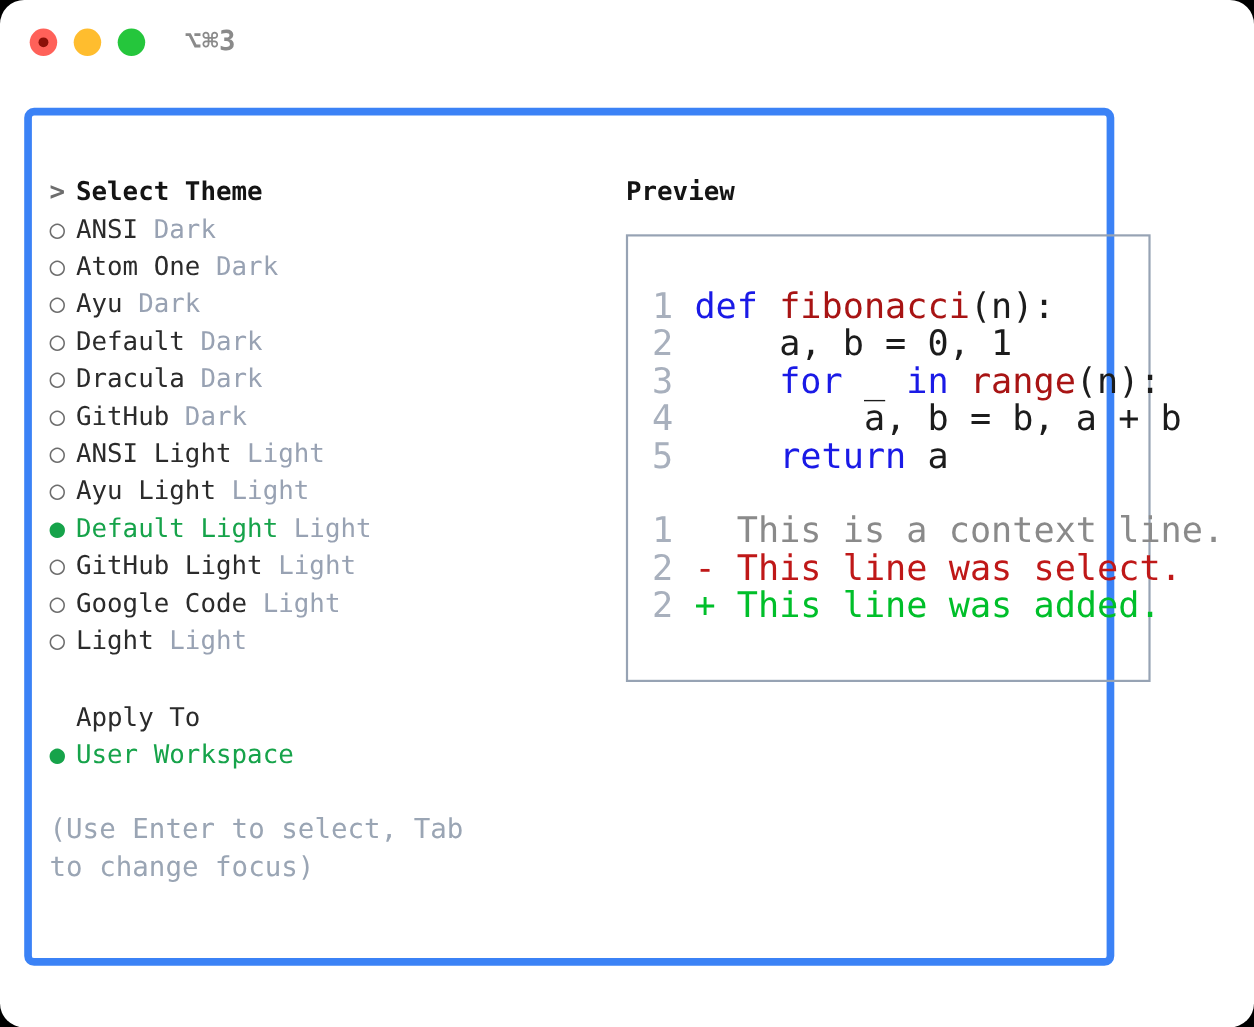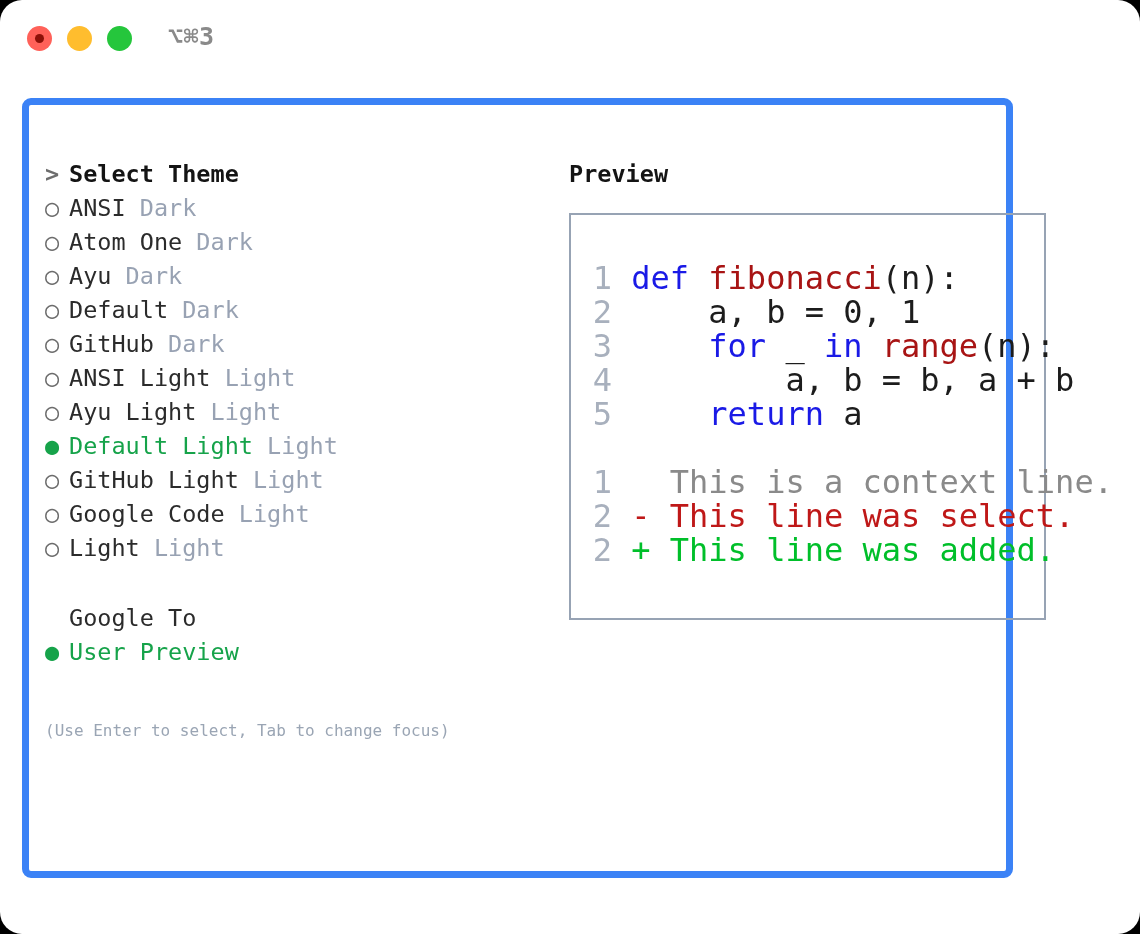--- a/index.html
+++ b/index.html
@@ -101,25 +101,24 @@
     height: 34px;
     line-height: 34px;
     font-size: 23.5px;
     white-space: pre;
     color: #2b2b2b;
     padding-left: 24px;
   }
   .spacer-lg { height: 36px; }
   .spacer-md { height: 34px; }
   #hint {
-    font-size: 16px;
+    font-size: 25px;
     line-height: 34px;
     color: #9aa5b4;
     width: 412px;
-    margin-top: 11px;
   }
 
   
   #right-col {
     position: absolute;
     left: 500px;
     top: 52px;
     width: 500px;
     padding-left: 40px;
   }
@@ -182,40 +181,41 @@
       <div class="row header"><span class="marker">&gt;</span><span class="label">Select Theme</span></div>
 
       <div class="row"><span class="marker">○</span><span class="label">ANSI</span><span> </span><span class="tag">Dark</span></div>
 
       <div class="row"><span class="marker">○</span><span class="label">Atom One</span><span> </span><span class="tag">Dark</span></div>
 
       <div class="row"><span class="marker">○</span><span class="label">Ayu</span><span> </span><span class="tag">Dark</span></div>
 
       <div class="row"><span class="marker">○</span><span class="label">Default</span><span> </span><span class="tag">Dark</span></div>
 
+      <div class="row"><span class="marker">○</span><span class="label">Dracula</span><span> </span><span class="tag">Dark</span></div>
 
       <div class="row"><span class="marker">○</span><span class="label">GitHub</span><span> </span><span class="tag">Dark</span></div>
 
       <div class="row"><span class="marker">○</span><span class="label">ANSI Light</span><span> </span><span class="tag">Light</span></div>
 
       <div class="row"><span class="marker">○</span><span class="label">Ayu Light</span><span> </span><span class="tag">Light</span></div>
 
       <div class="row selected"><span class="marker">●</span><span class="label">Default Light</span><span> </span><span class="tag">Light</span></div>
 
       <div class="row"><span class="marker">○</span><span class="label">GitHub Light</span><span> </span><span class="tag">Light</span></div>
 
       <div class="row"><span class="marker">○</span><span class="label">Google Code</span><span> </span><span class="tag">Light</span></div>
 
       <div class="row"><span class="marker">○</span><span class="label">Light</span><span> </span><span class="tag">Light</span></div>
 
       <div class="spacer-lg"></div>
 
-      <div class="section-head">Google To</div>
-
-      <div class="row selected"><span class="marker">●</span><span class="label">User Preview</span></div>
+      <div class="section-head">Apply To</div>
+
+      <div class="row selected"><span class="marker">●</span><span class="label">User Workspace</span></div>
 
 
       <div class="spacer-md"></div>
 
       <div id="hint">(Use Enter to select, Tab to change focus)</div>
     </div>
 
     <div id="right-col">
       <div id="preview-title">Preview</div>
 

